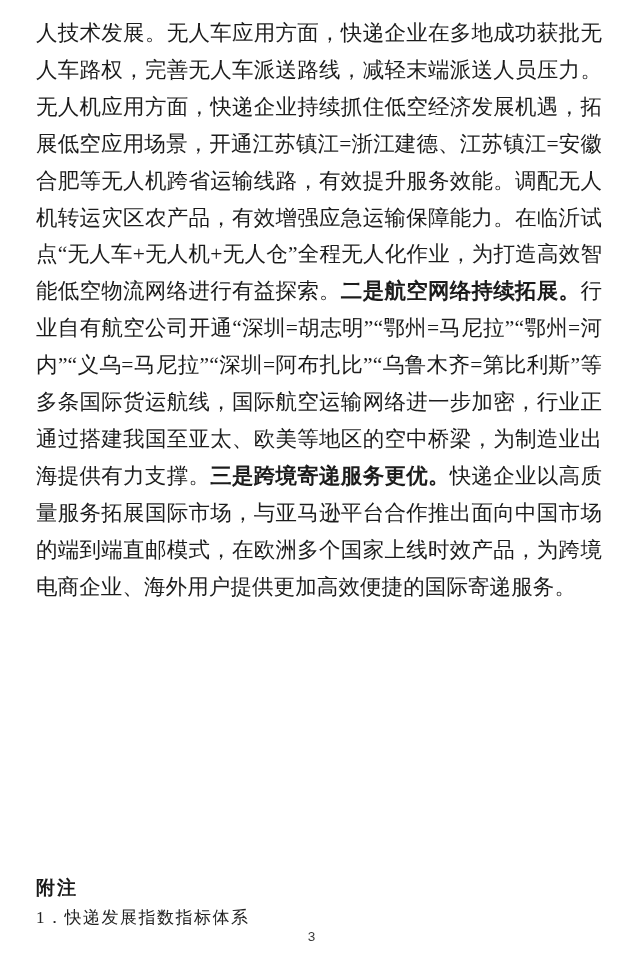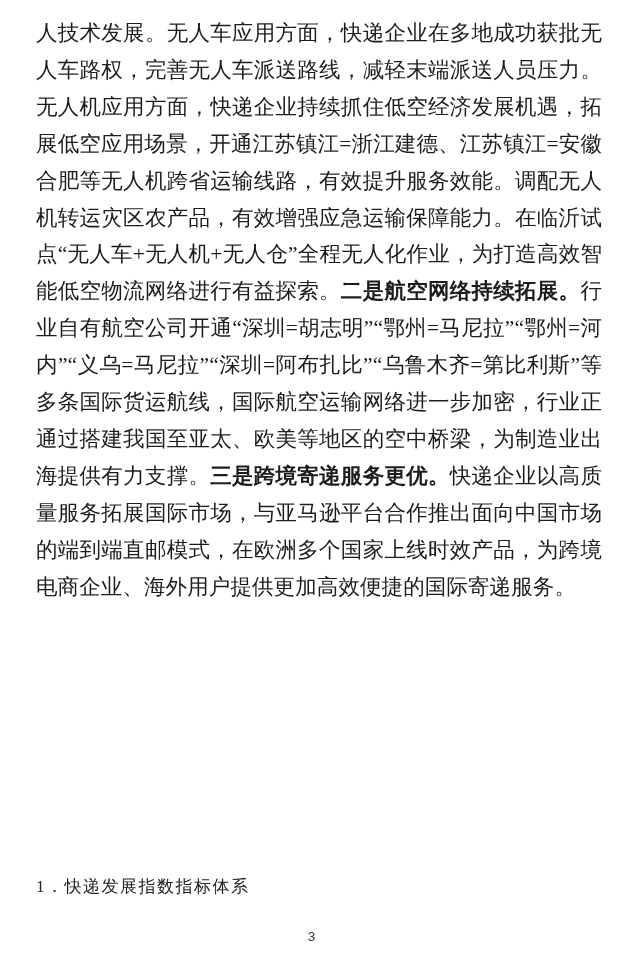--- a/index.html
+++ b/index.html
@@ -49,20 +49,21 @@
     width: 566px;
   }
   .notes-heading {
     font-weight: bold;
     font-size: 19px;
     line-height: 24px;
     letter-spacing: 2px;
     color: #1a1a1a;
   }
   .note-item {
+    margin-top: 7px;
     font-size: 17px;
     line-height: 21px;
     letter-spacing: 1.5px;
     color: #222222;
   }
   .page-number {
     position: absolute;
     left: 0;
     right: 0;
     top: 929px;
@@ -75,18 +76,19 @@
 </head>
 <body>
 
 <div class="page">
 
   <div class="body-text">
       <p><span>人技术发展。无人车应用方面，快递企业在多地成功获批无人车路权，完善无人车派送路线，减轻末端派送人员压力。无人机应用方面，快递企业持续抓住低空经济发展机遇，拓展低空应用场景，开通江苏镇江=浙江建德、江苏镇江=安徽合肥等无人机跨省运输线路，有效提升服务效能。调配无人机转运灾区农产品，有效增强应急运输保障能力。在临沂试点“无人车+无人机+无人仓”全程无人化作业，为打造高效智能低空物流网络进行有益探索。</span><span class="seg-bold">二是航空网络持续拓展。</span><span>行业自有航空公司开通“深圳=胡志明”“鄂州=马尼拉”“鄂州=河内”“义乌=马尼拉”“深圳=阿布扎比”“乌鲁木齐=第比利斯”等多条国际货运航线，国际航空运输网络进一步加密，行业正通过搭建我国至亚太、欧美等地区的空中桥梁，为制造业出海提供有力支撑。</span><span class="seg-bold">三是跨境寄递服务更优。</span><span>快递企业以高质量服务拓展国际市场，与亚马逊平台合作推出面向中国市场的端到端直邮模式，在欧洲多个国家上线时效产品，为跨境电商企业、海外用户提供更加高效便捷的国际寄递服务。</span></p>
     </div>
 
   <div class="notes">
+    <div class="notes-heading">附注</div>
     <div class="note-item">1．快递发展指数指标体系</div>
   </div>
 
   <div class="page-number">3</div>
 
 </div>
 
 </body></html>

